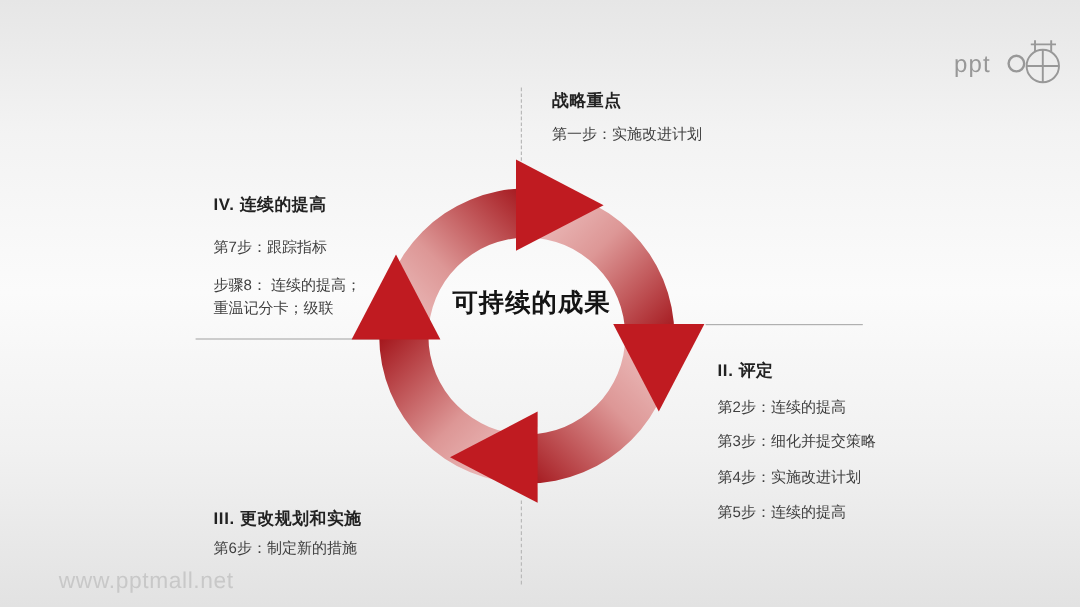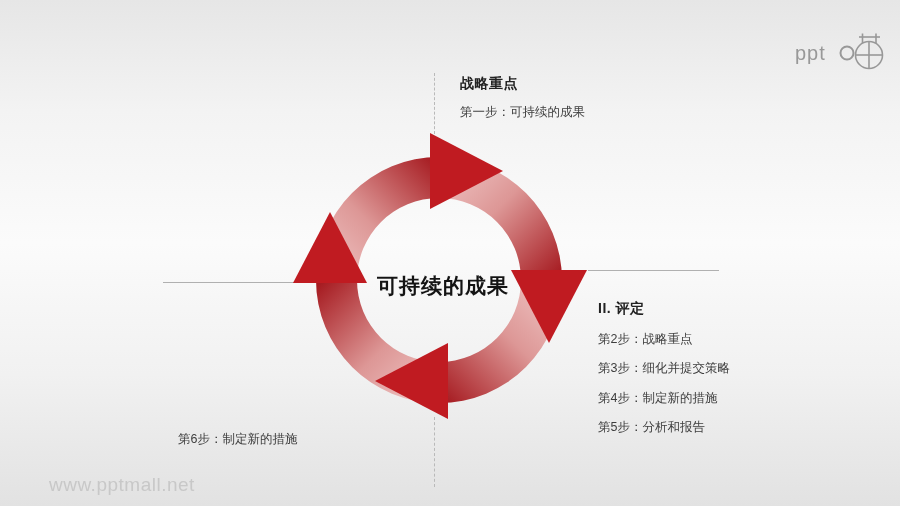--- a/index.html
+++ b/index.html
@@ -27,21 +27,21 @@
   .blk-top{left:460px;top:75px;font-family:Liberation Mono, monospace;}
   .blk-top .line{margin-top:11px;}
   .blk-left{left:178px;top:162px;}
   .blk-left .line1{margin-top:18px;}
   .blk-left .line2{margin-top:14px;line-height:19px;}
   .blk-right{left:598px;top:300px;}
   .blk-right .line{margin-top:12.5px;}
   .blk-bottom{left:178px;top:424px;}
   .blk-bottom .line{margin-top:7px;}
   .center-label{
-    position:absolute;left:443px;top:286px;transform:translate(-50%,-50%);
+    position:absolute;left:443px;top:252px;transform:translate(-50%,-50%);
     font-size:21px;font-weight:bold;color:#141414;letter-spacing:1px;white-space:nowrap;
   }
   .watermark{
     position:absolute;left:49px;top:474px;
     font-size:19px;color:#c8c8c8;letter-spacing:.5px;
   }
   .logo{position:absolute;left:793px;top:30px;}
 </style>
 </head>
 <body>
@@ -85,33 +85,42 @@
     <polygon points="430,133 430,209 503,171" fill="#c01b21"></polygon>
     <polygon points="511,270 587,270 549,343" fill="#c01b21"></polygon>
     <polygon points="448,343 448,419 375,381" fill="#c01b21"></polygon>
     <polygon points="293,283 367,283 330,212" fill="#c01b21"></polygon>
   </svg>
 
   <div class="center-label">可持续的成果</div>
 
   <div class="block blk-top">
     <div class="title">战略重点</div>
-    <div class="line">第一步：可持续的成果</div>
+    <div class="line">第一步：实施改进计划</div>
   </div>
 
+  <div class="block blk-left">
+    <div class="title">IV. 连续的提高</div>
+    <div class="line line1">第7步：跟踪指标</div>
+    <div class="line line2">
+      <span>步骤8： 连续的提高；</span><br>
+      <span>重温记分卡；级联</span>
+    </div>
+  </div>
 
   <div class="block blk-right">
     <div class="title">II. 评定</div>
-    <div class="line">第2步：战略重点</div>
+    <div class="line">第2步：连续的提高</div>
     <div class="line">第3步：细化并提交策略</div>
-    <div class="line">第4步：制定新的措施</div>
-    <div class="line">第5步：分析和报告</div>
+    <div class="line">第4步：实施改进计划</div>
+    <div class="line">第5步：连续的提高</div>
   </div>
 
   <div class="block blk-bottom">
+    <div class="title">III. 更改规划和实施</div>
     <div class="line">第6步：制定新的措施</div>
   </div>
 
   <svg class="logo" width="95" height="46" viewBox="0 0 95 46">
     <text x="2" y="30" font-size="20" fill="#989898" letter-spacing="1" font-family="Liberation Sans, DejaVu Sans, sans-serif">ppt</text>
     <circle cx="54" cy="23" r="6.5" fill="none" stroke="#989898" stroke-width="2"></circle>
     <g stroke="#989898" stroke-width="1.6" fill="none">
       <circle cx="76" cy="25" r="13.5"></circle>
       <line x1="62.5" y1="25" x2="89.5" y2="25"></line>
       <line x1="76" y1="11.5" x2="76" y2="38.5"></line>

